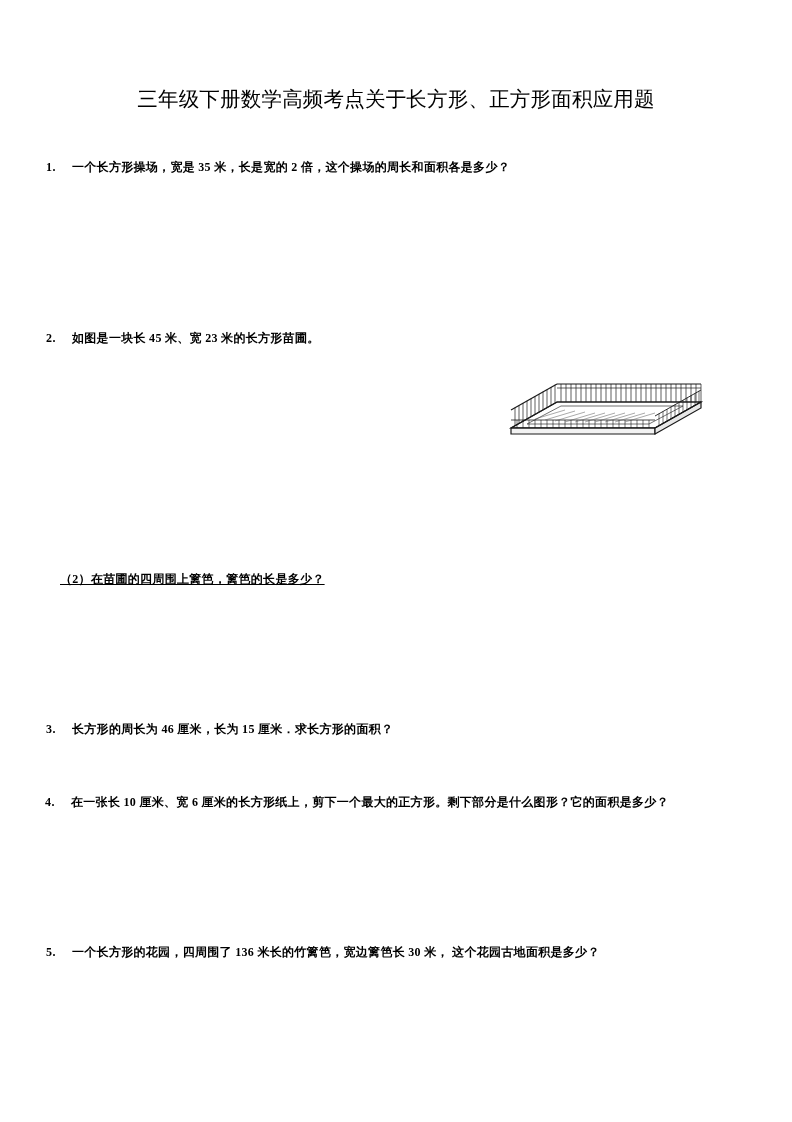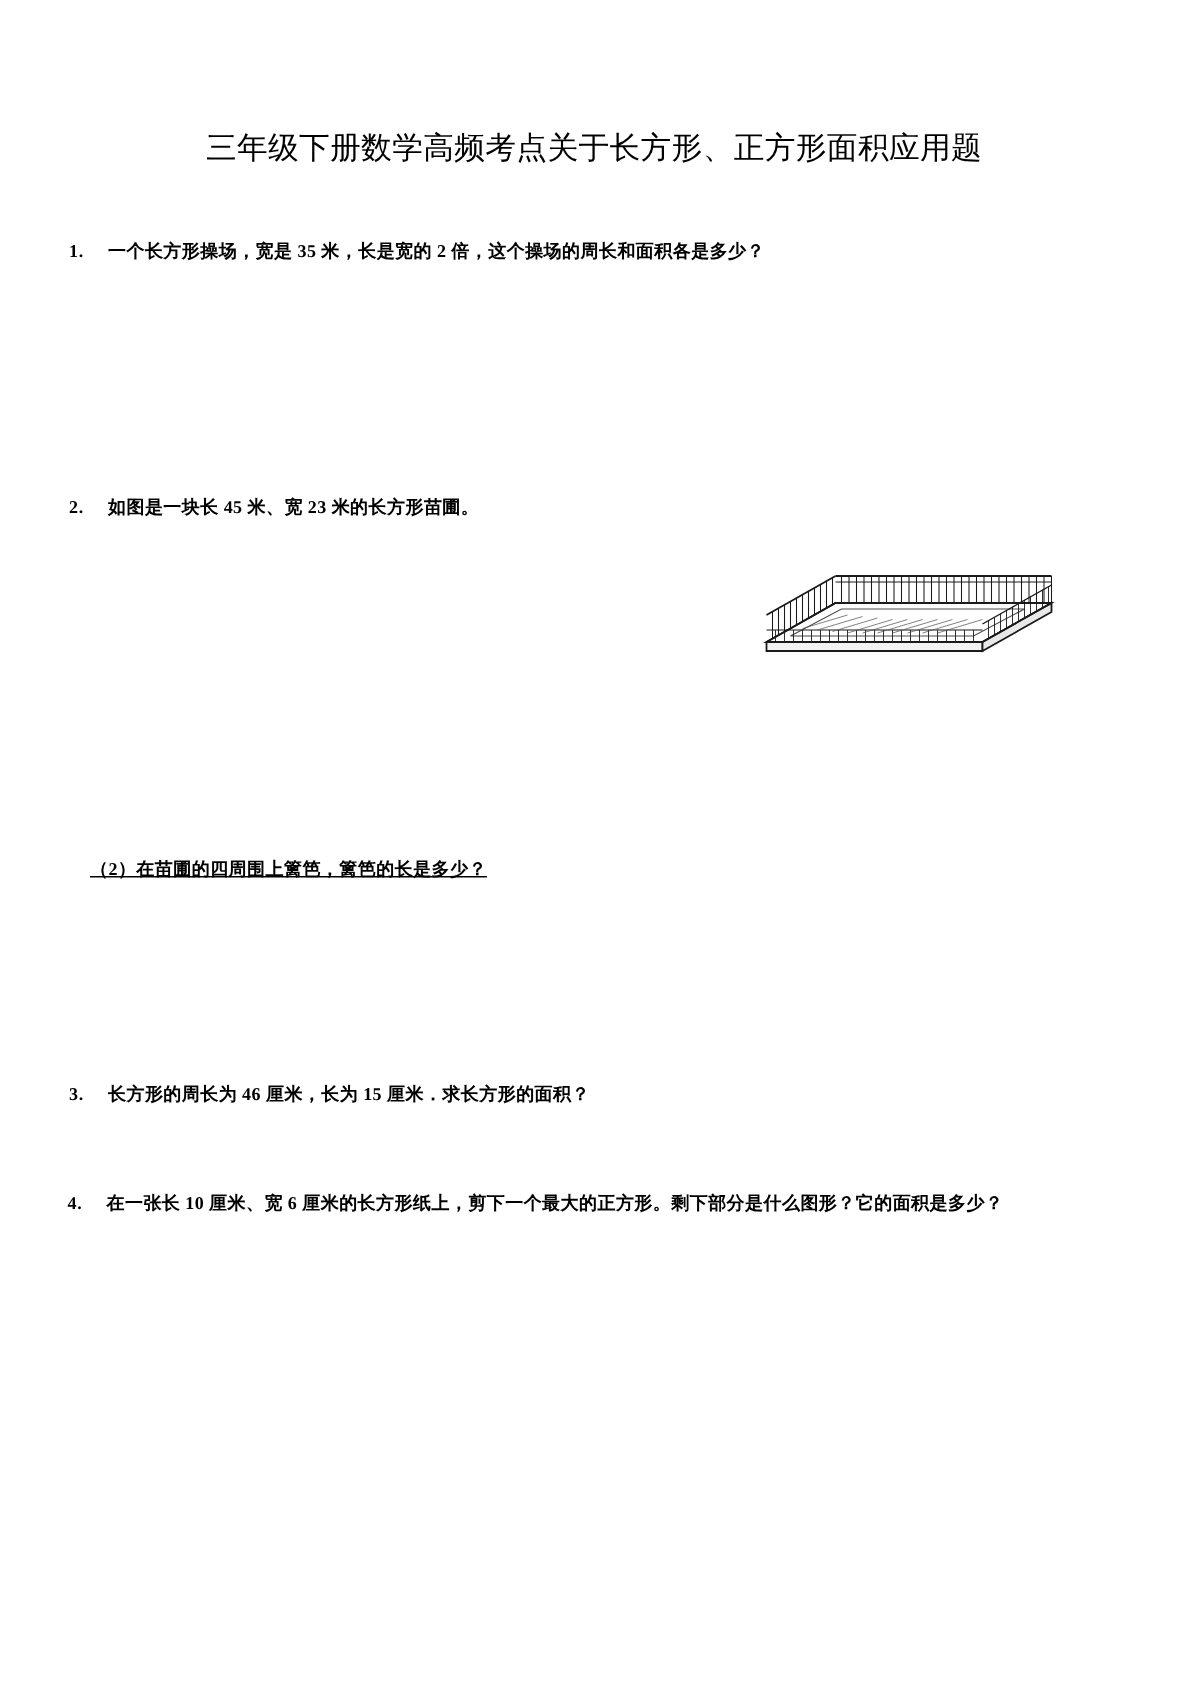--- a/index.html
+++ b/index.html
@@ -208,14 +208,17 @@
   </div>
 
   <div class="block q" id="q3">
     <span class="num">3.</span><span class="gap"></span><span>长方形的周长为 46 厘米，长为 15 厘米．求长方形的面积？</span>
   </div>
 
   <div class="block q" id="q4">
     <span class="num">4.</span><span class="gap"></span><span>在一张长 10 厘米、宽 6 厘米的长方形纸上，剪下一个最大的正方形。剩下部分是什么图形？它的面积是多少？</span>
   </div>
 
+  <div class="block q" id="q5">
+    <span class="num">5.</span><span class="gap"></span><span>一个长方形的花园，四周围了 136 米长的竹篱笆，宽边篱笆长 30 米， 这个花园古地面积是多少？</span>
+  </div>
 
 </div>
 
 </body></html>

